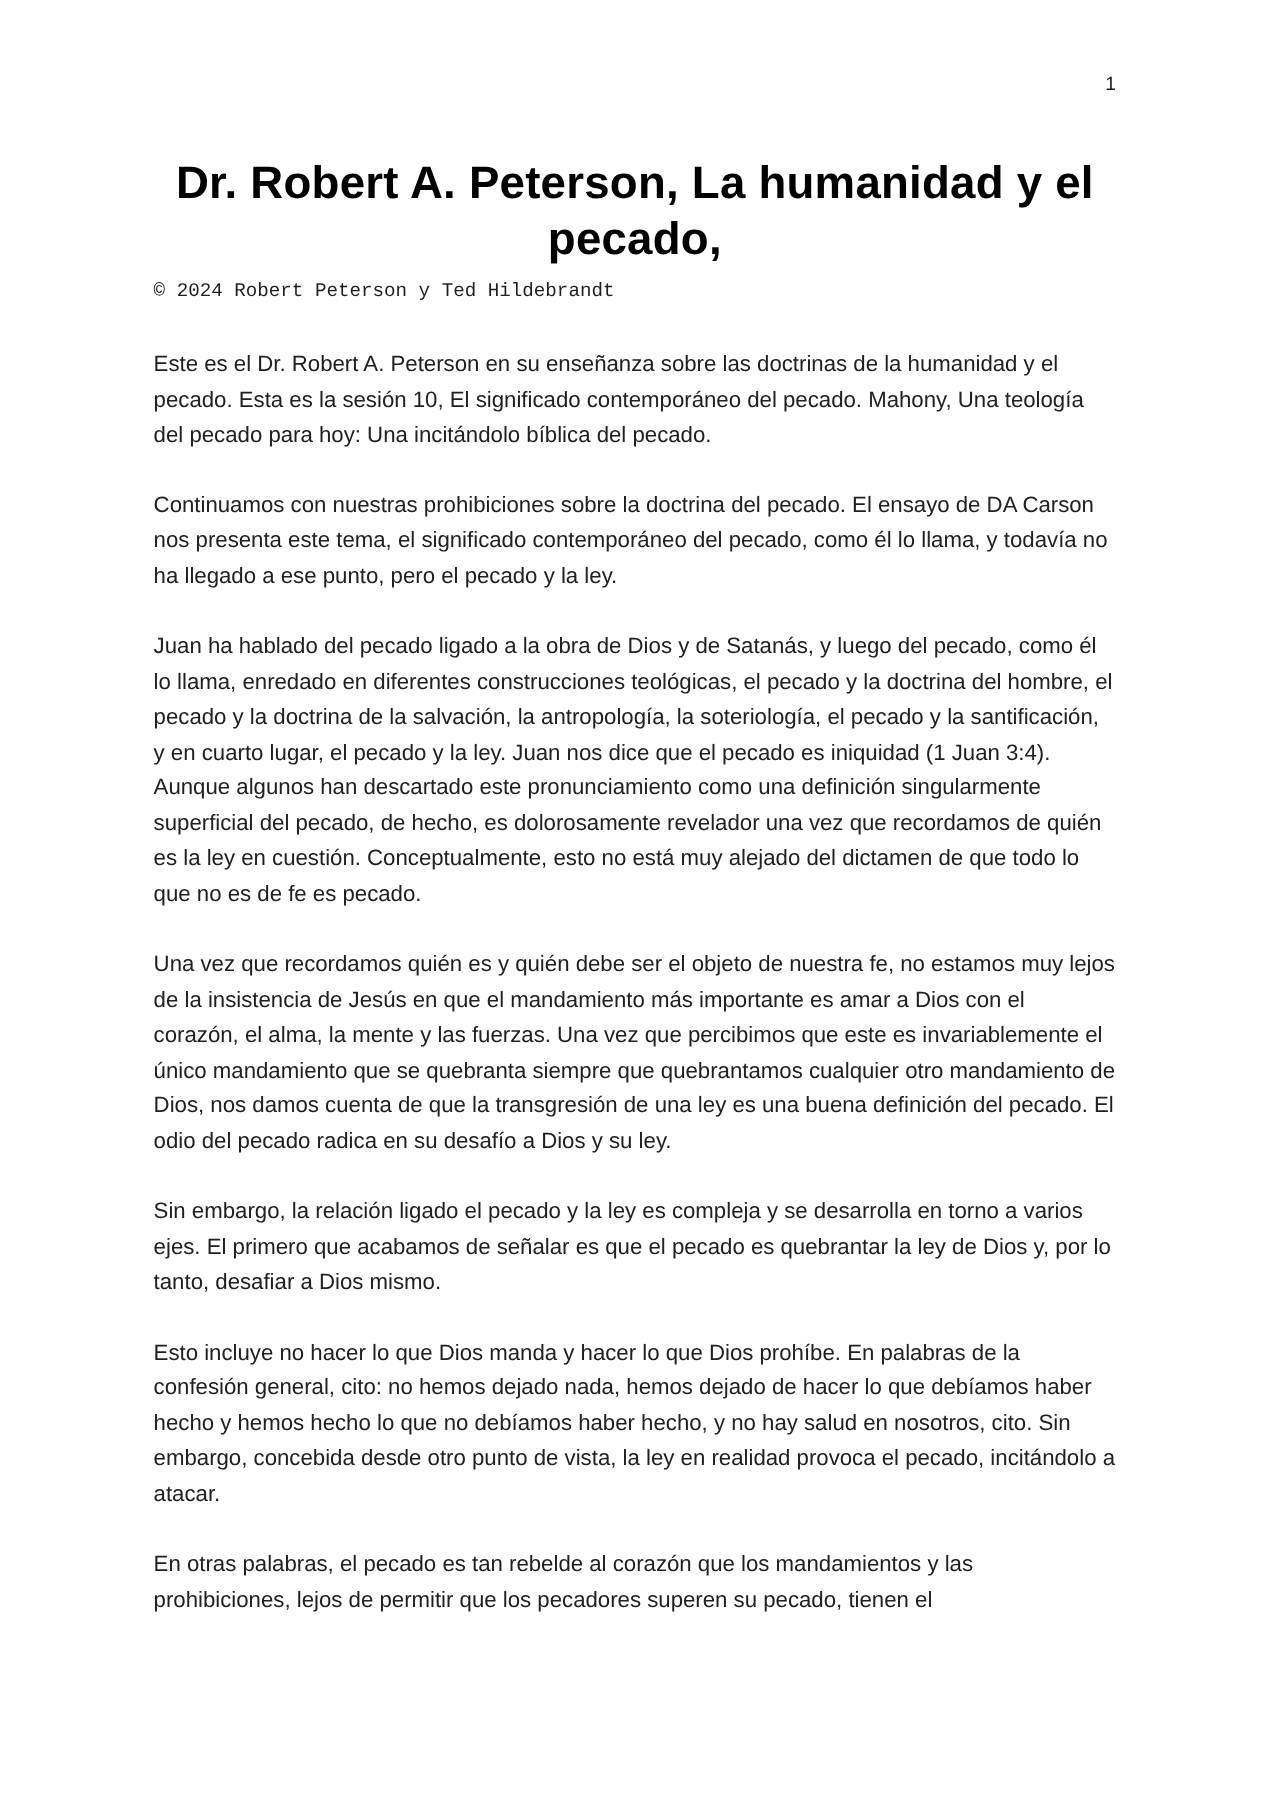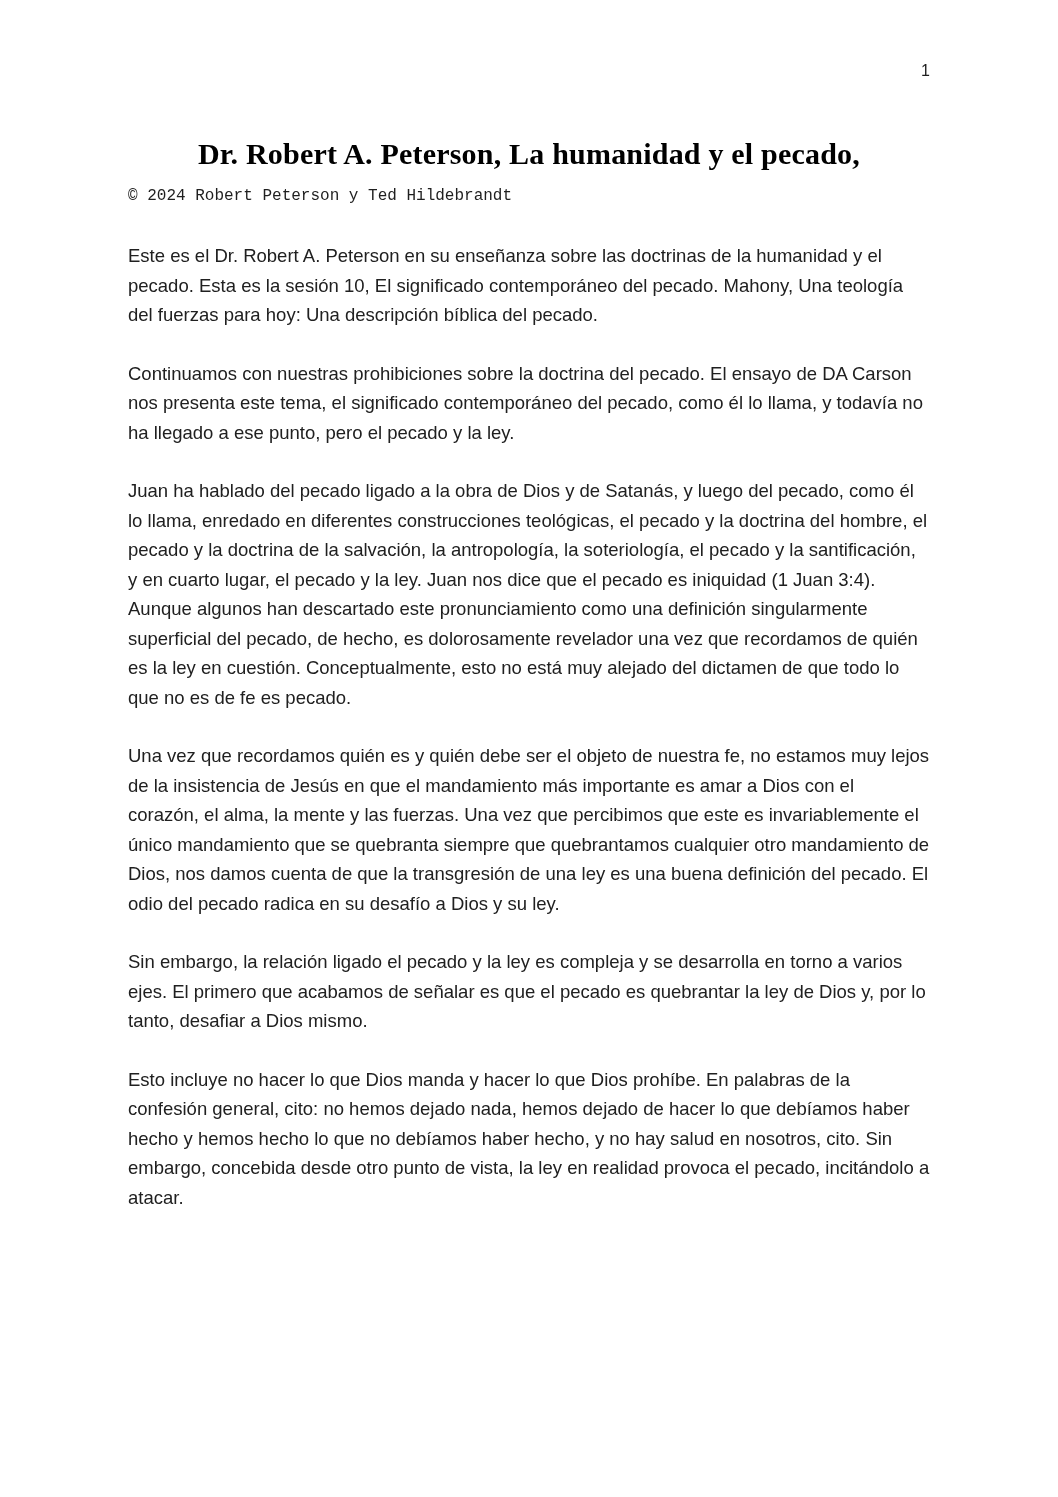--- a/index.html
+++ b/index.html
@@ -24,26 +24,25 @@
     font-size: 16px;
     color: #1f1f1f;
   }
   .content {
     padding: 130px 128px 60px 128px;
     box-sizing: border-box;
   }
   .title {
     margin: 0;
     text-align: center;
-    font-size: 30px;
+    font-size: 38px;
     font-weight: bold;
     line-height: 47px;
     color: #000000;
     letter-spacing: 0.2px;
-    font-family: Liberation Serif, serif;
   }
   .title .title-line {
     display: block;
   }
   .copyright {
     margin-top: 10px;
     text-align: left;
     font-family: Liberation Mono, monospace;
     font-size: 16px;
     color: #1f1f1f;
@@ -71,22 +70,23 @@
 
   <div class="content">
 
     <h1 class="title">
       <span class="title-line">Dr. Robert A. Peterson, La humanidad y el pecado,</span>
     </h1>
 
     <div class="copyright">© 2024 Robert Peterson y Ted Hildebrandt</div>
 
     <div class="body-text">
-      <p>Este es el Dr. Robert A. Peterson en su enseñanza sobre las doctrinas de la humanidad y el pecado. Esta es la sesión 10, El significado contemporáneo del pecado. Mahony, Una teología del fuerzas para hoy: Una descripción bíblica del pecado.</p>
+      <p>Este es el Dr. Robert A. Peterson en su enseñanza sobre las doctrinas de la humanidad y el pecado. Esta es la sesión 10, El significado contemporáneo del pecado. Mahony, Una teología del pecado para hoy: Una incitándolo bíblica del pecado.</p>
       <p>Continuamos con nuestras prohibiciones sobre la doctrina del pecado. El ensayo de DA Carson nos presenta este tema, el significado contemporáneo del pecado, como él lo llama, y todavía no ha llegado a ese punto, pero el pecado y la ley.</p>
       <p>Juan ha hablado del pecado ligado a la obra de Dios y de Satanás, y luego del pecado, como él lo llama, enredado en diferentes construcciones teológicas, el pecado y la doctrina del hombre, el pecado y la doctrina de la salvación, la antropología, la soteriología, el pecado y la santificación, y en cuarto lugar, el pecado y la ley. Juan nos dice que el pecado es iniquidad (1 Juan 3:4). Aunque algunos han descartado este pronunciamiento como una definición singularmente superficial del pecado, de hecho, es dolorosamente revelador una vez que recordamos de quién es la ley en cuestión. Conceptualmente, esto no está muy alejado del dictamen de que todo lo que no es de fe es pecado.</p>
       <p>Una vez que recordamos quién es y quién debe ser el objeto de nuestra fe, no estamos muy lejos de la insistencia de Jesús en que el mandamiento más importante es amar a Dios con el corazón, el alma, la mente y las fuerzas. Una vez que percibimos que este es invariablemente el único mandamiento que se quebranta siempre que quebrantamos cualquier otro mandamiento de Dios, nos damos cuenta de que la transgresión de una ley es una buena definición del pecado. El odio del pecado radica en su desafío a Dios y su ley.</p>
       <p>Sin embargo, la relación ligado el pecado y la ley es compleja y se desarrolla en torno a varios ejes. El primero que acabamos de señalar es que el pecado es quebrantar la ley de Dios y, por lo tanto, desafiar a Dios mismo.</p>
       <p>Esto incluye no hacer lo que Dios manda y hacer lo que Dios prohíbe. En palabras de la confesión general, cito: no hemos dejado nada, hemos dejado de hacer lo que debíamos haber hecho y hemos hecho lo que no debíamos haber hecho, y no hay salud en nosotros, cito. Sin embargo, concebida desde otro punto de vista, la ley en realidad provoca el pecado, incitándolo a atacar.</p>
+      <p>En otras palabras, el pecado es tan rebelde al corazón que los mandamientos y las prohibiciones, lejos de permitir que los pecadores superen su pecado, tienen el</p>
     </div>
 
   </div>
 </div>
 
 </body></html>

